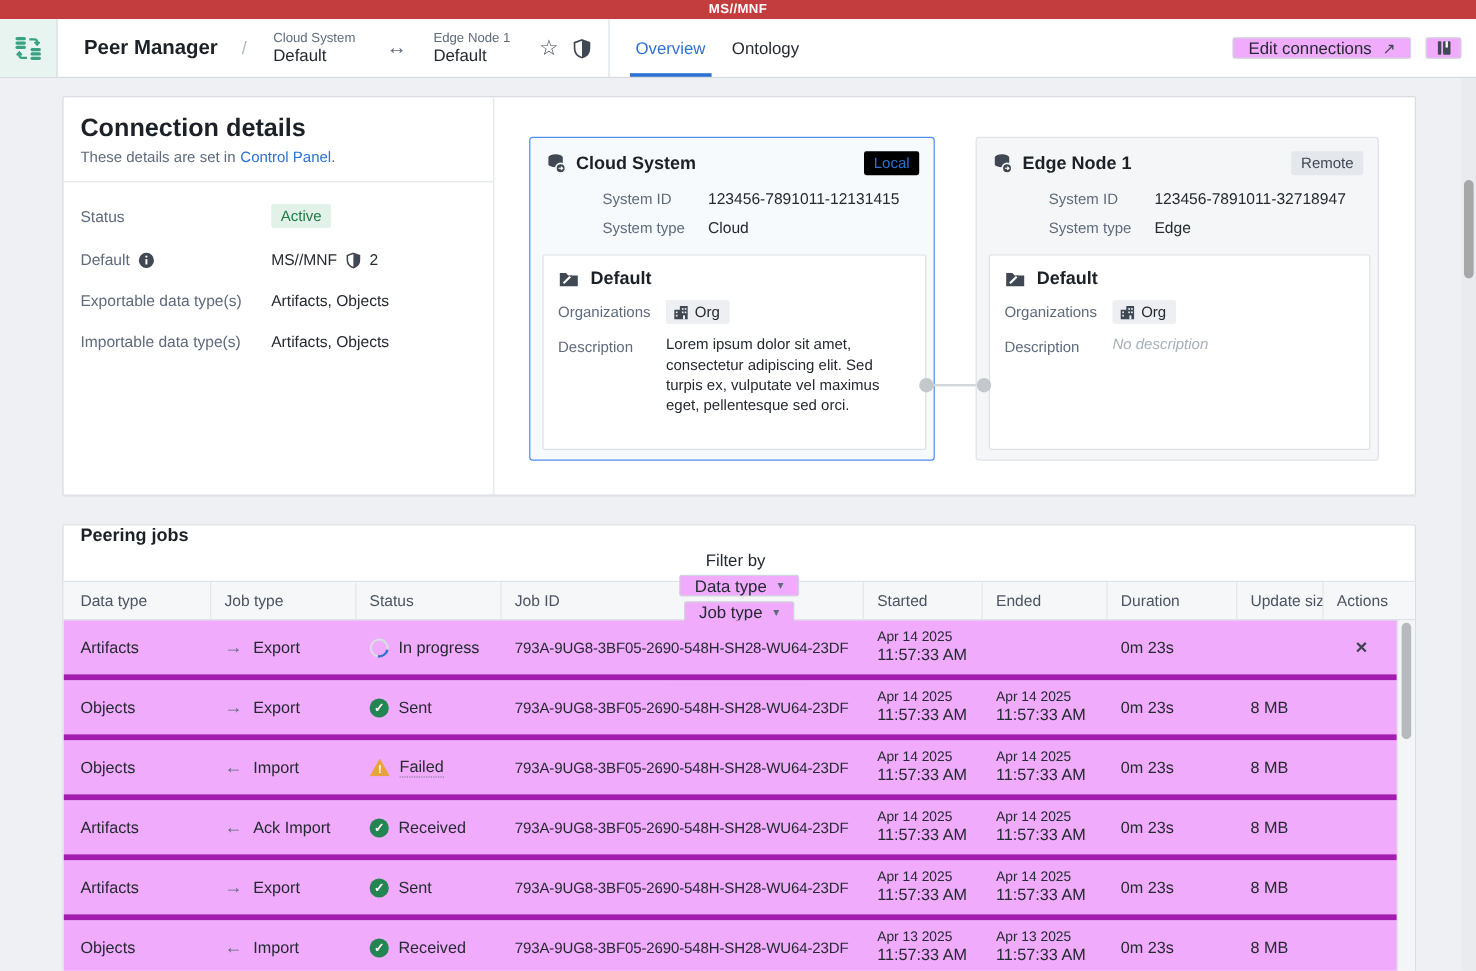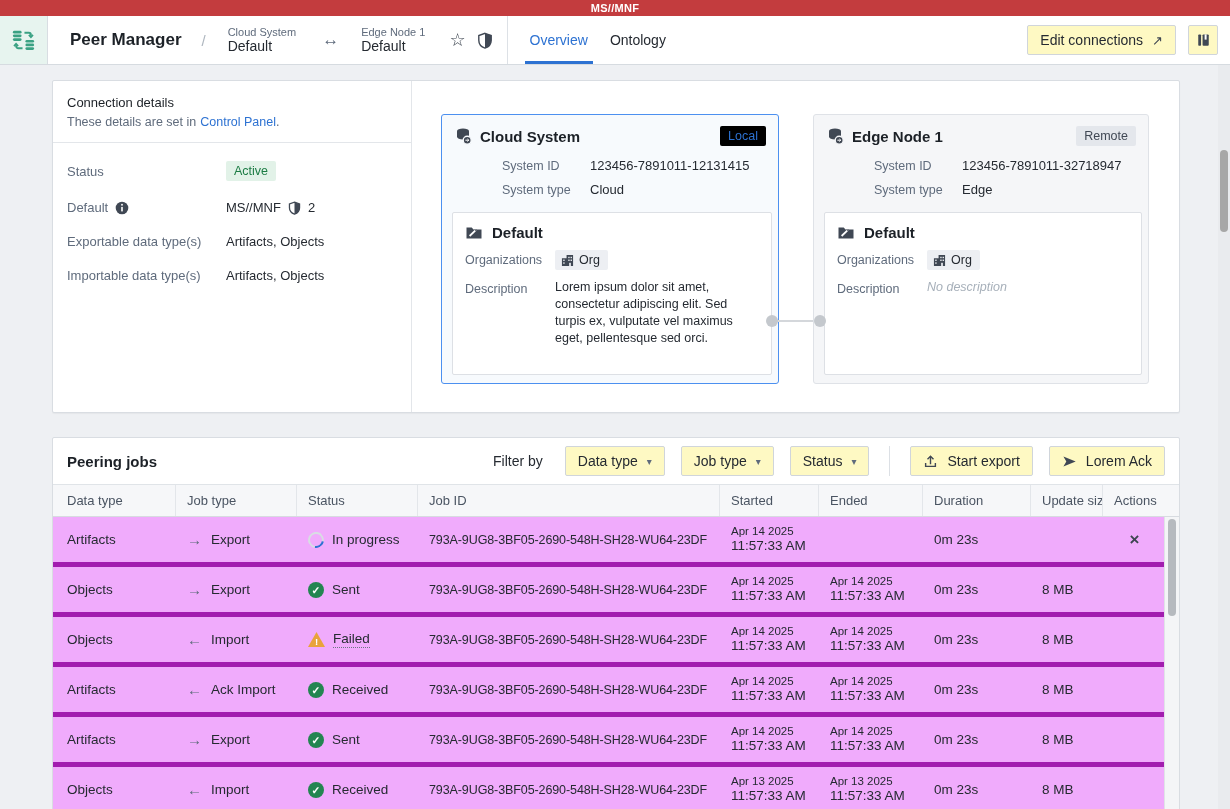--- a/index.html
+++ b/index.html
@@ -25,32 +25,32 @@
   .swap-icon { align-self:center; margin-left:26px; color:#5f6b7c; font-size:17px; }
   .star-icon { align-self:center; margin-left:24px; color:#3d4550; font-size:18px; cursor:pointer; }
   .shield-btn { align-self:center; margin-left:11px; cursor:pointer; display:flex; }
   .hdr-divider { width:1px; background:#dde1e6; margin-left:14px; }
   .tabs { display:flex; margin-left:11px; }
   .tab { position:relative; display:flex; align-items:center; padding:16px 3px; margin:0 8px;
          font-size:14px; color:#252a31; cursor:pointer; }
   .tab.active { color:#2d72d2; }
   .tab.active::after { content:""; position:absolute; left:-2px; right:-2px; bottom:0; height:3px; background:#2d72d2; }
   .header-right { margin-left:auto; align-self:center; display:flex; align-items:center; gap:12px; margin-right:12px; }
-  .btn { display:inline-flex; align-items:center; gap:9px; height:30px; padding:0 12px; background:#fef9c3;
+  .btn { display:inline-flex; align-items:center; gap:9px; height:18px; padding:0 12px; background:#f0abfc;
          border:1px solid #d0d5db; border-radius:2px; font-family:inherit; font-size:14px; color:#252a31; cursor:pointer; white-space:nowrap; }
   .ext-glyph { font-size:13px; color:#3d4550; }
   .icon-btn { width:30px; padding:0; justify-content:center; }
 
   
   .top-card { position:absolute; left:52px; top:80px; width:1128px; height:333px; background:#fff;
               border:1px solid #d9dde2; border-radius:2px; box-shadow:0 1px 1px rgba(0,0,0,.04); }
   .v-divider { position:absolute; left:358px; top:0; bottom:0; width:1px; background:#e3e6ea; }
 
   .cd-head { padding:14px 16px 13px 14px; border-bottom:1px solid #e3e6ea; width:358px; }
-  .cd-title { font-size:13px; font-weight:normal; color:#1c2127; }
+  .cd-title { font-size:21px; font-weight:bold; color:#1c2127; }
   .cd-sub { margin-top:5px; font-size:12.5px; color:#5f6b7c; }
   .cd-sub a { color:#2d72d2; text-decoration:none; margin-left:4px; cursor:pointer; }
   .cd-rows { padding:18px 14px; display:flex; flex-direction:column; gap:19px; width:358px; }
   .cd-row { display:flex; align-items:center; font-size:13px; }
   .cd-label { flex:0 0 159px; color:#5f6b7c; display:flex; align-items:center; gap:7px; }
   .cd-value { color:#252a31; display:flex; align-items:center; gap:7px; }
   .badge-active { background:#e2f2e8; color:#1c7c44; font-size:12.5px; padding:3px 8px; border-radius:2px; }
 
   
   .sys-card { position:absolute; top:33px; height:270px; border-radius:3px; }
@@ -81,21 +81,21 @@
   .desc.placeholder { font-style:italic; color:#a7b0ba; }
 
   .connector-line { position:absolute; left:719px; top:239px; width:48px; height:2px; background:#d4d7db; }
   .connector-dot { position:absolute; top:234px; width:12px; height:12px; border-radius:50%; background:#c4c8cd; z-index:3; }
   .connector-dot.left { left:713px; }
   .connector-dot.right { left:761px; }
 
   
   .jobs-card { position:absolute; left:52px; top:437px; width:1128px; height:380px; background:#fff;
                border:1px solid #d9dde2; border-radius:2px 2px 0 0; overflow:hidden; }
-  .jobs-toolbar { height:46px; display:flex; align-items:center; padding:0 14px; gap:16px; }
+  .jobs-toolbar { height:46px; display:flex; align-items:center; padding:0 14px; gap:4px;flex-direction:column; }
   .jobs-title { font-size:15px; font-weight:bold; color:#1c2127; margin-right:auto; }
   .filter-by { font-size:14px; color:#252a31; margin-right:6px; }
   .caret { font-size:10px; color:#5f6b7c; }
   .toolbar-divider { width:1px; height:30px; background:#dce0e5; margin:0 4px; }
 
   .thead { display:grid; grid-template-columns:123px 121px 121px 302px 99px 104px 108px 72px 1fr;
            height:33px; background:#f6f7f9; border-top:1px solid #e0e4e8; border-bottom:1px solid #d7dbe0; }
   .th { display:flex; align-items:center; padding-left:11px; font-size:13px; color:#4a5462;
         border-right:1px solid #e3e6ea; overflow:hidden; white-space:nowrap; }
   .th:first-child { padding-left:14px; }

